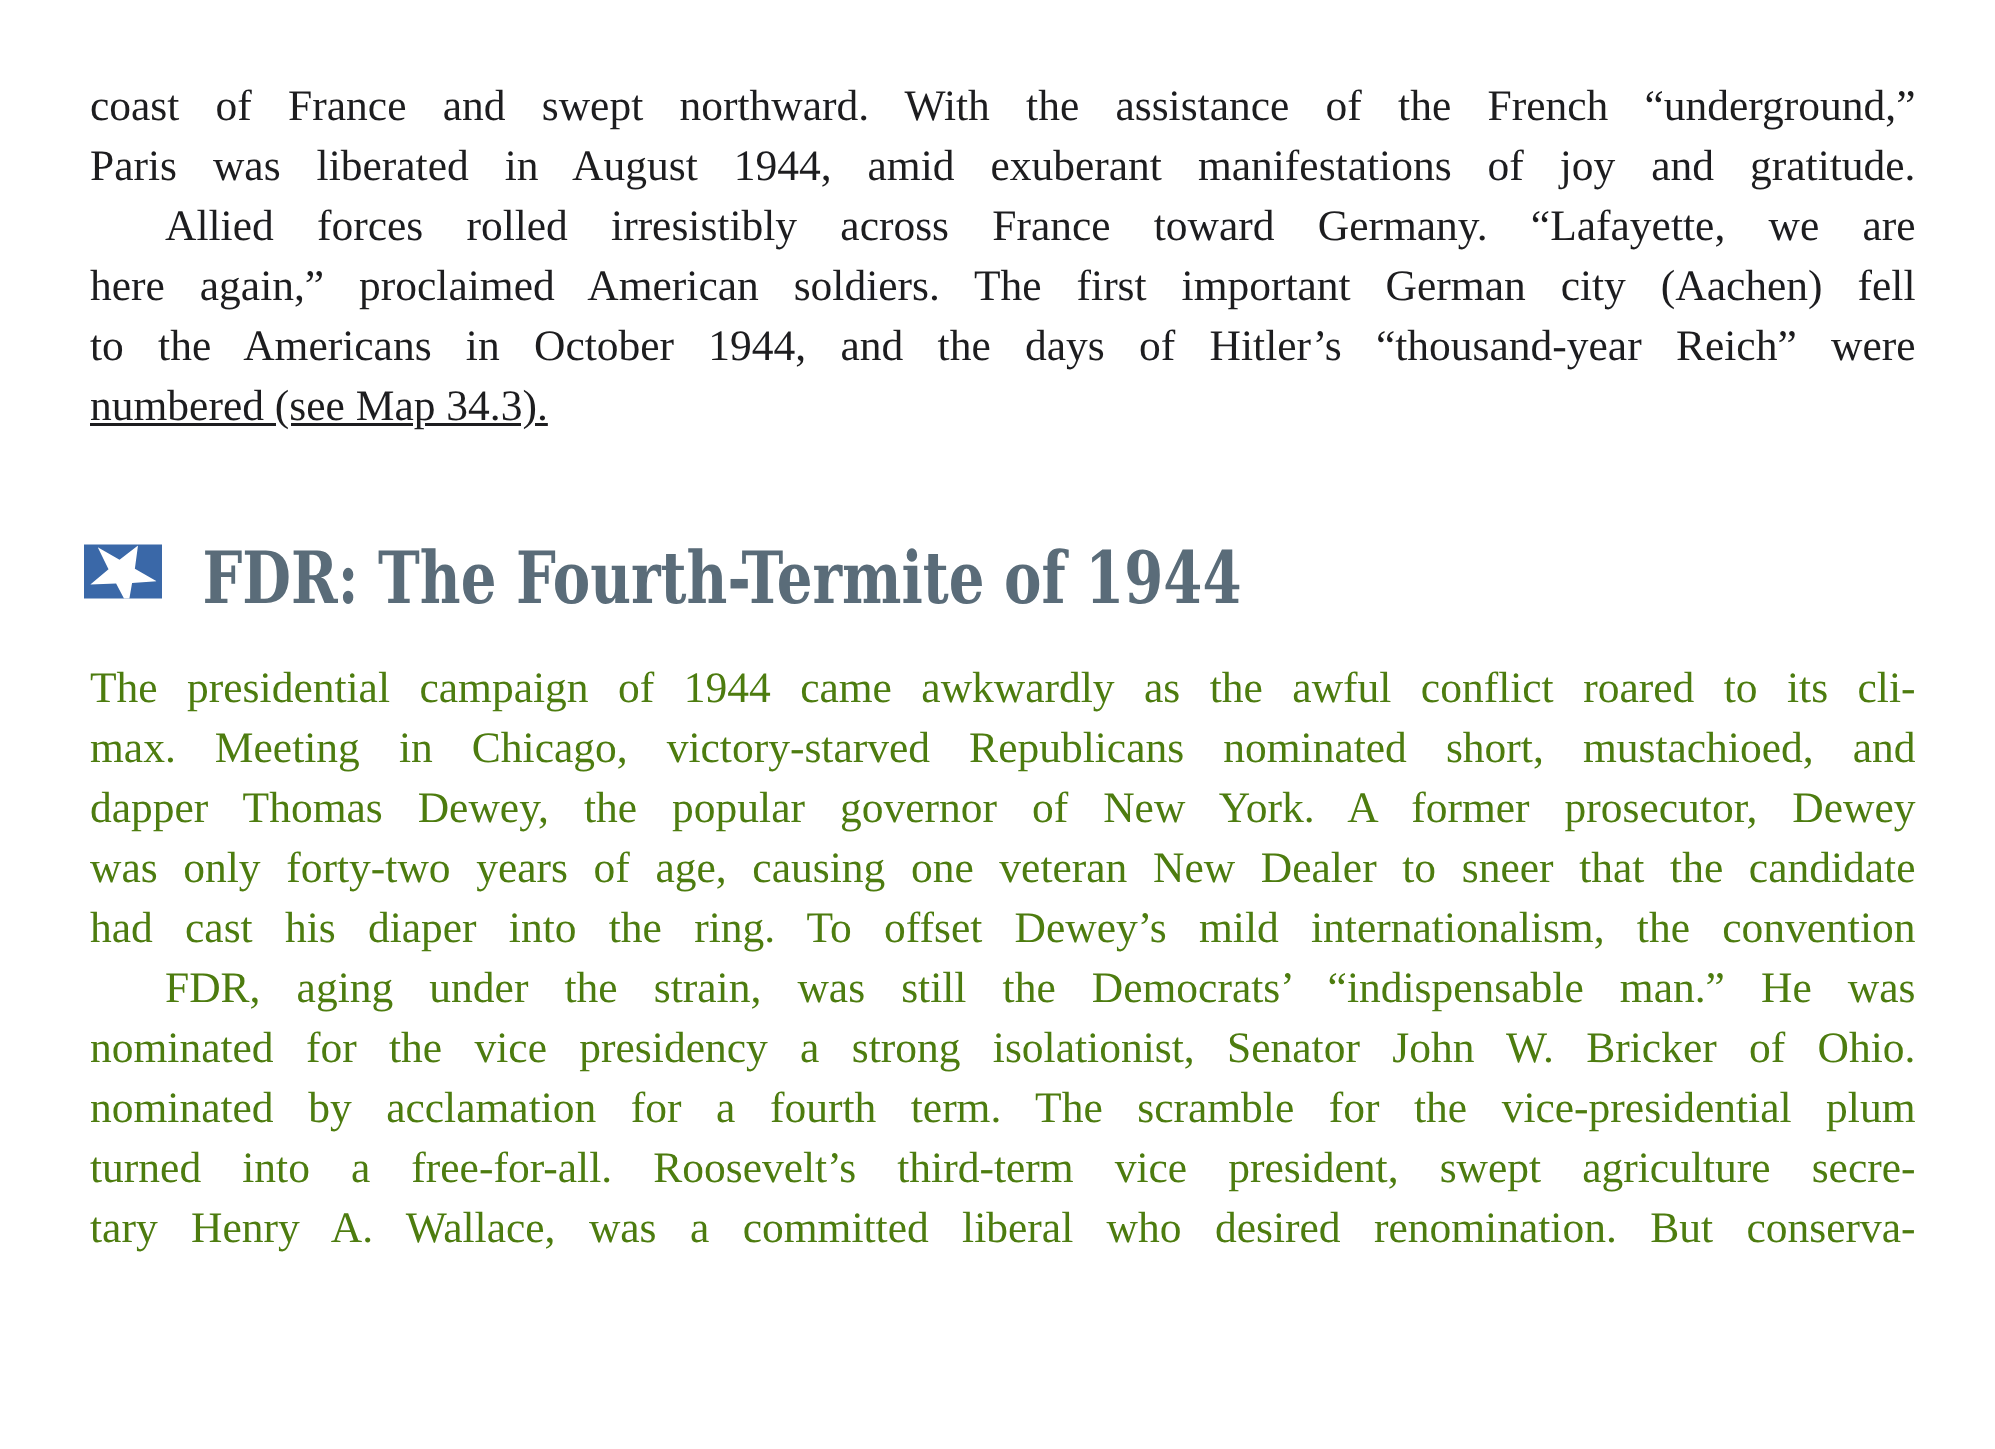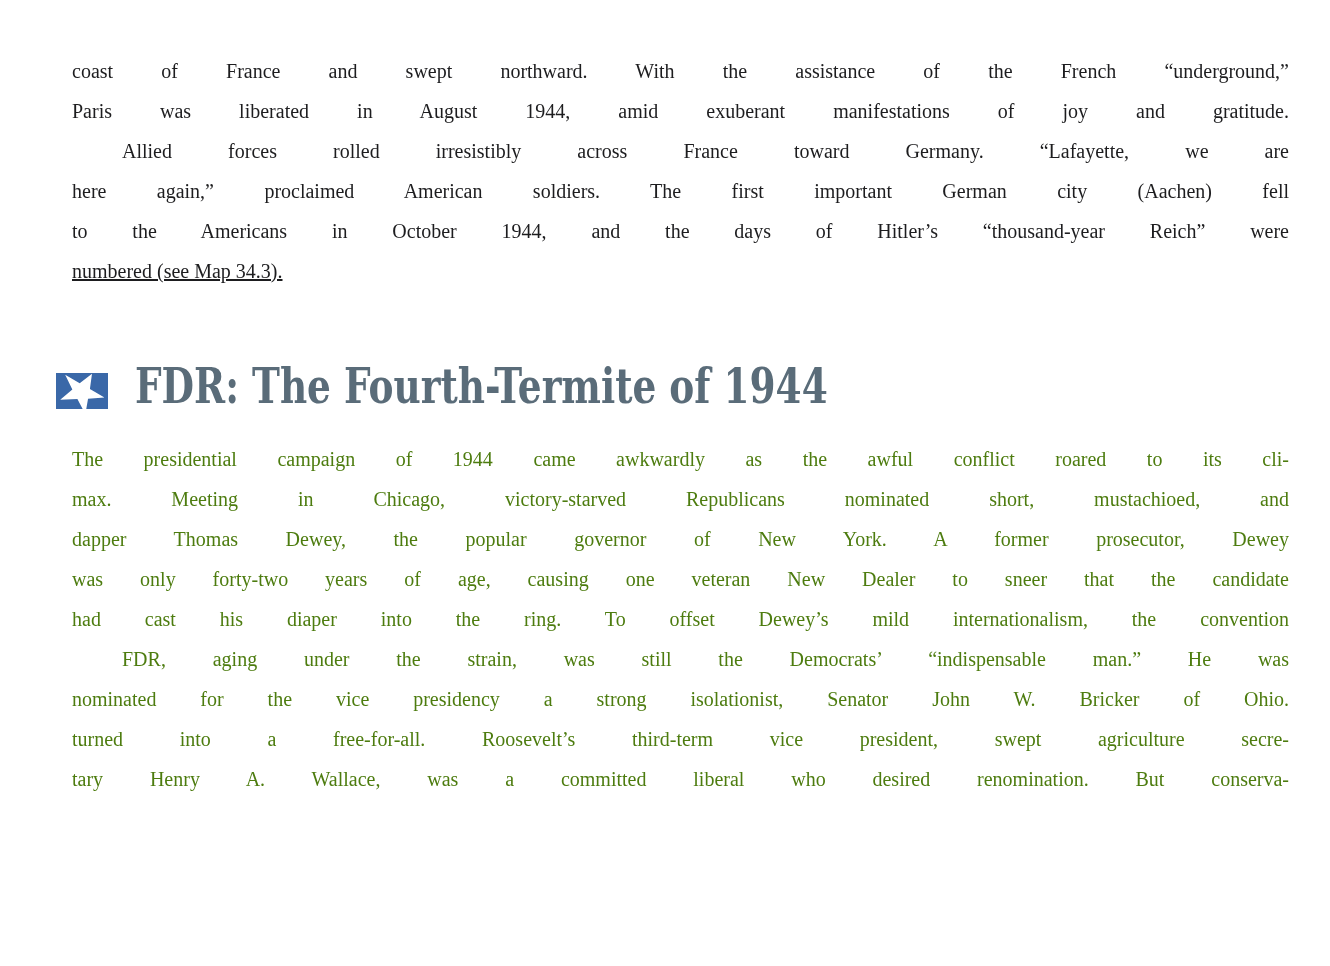--- a/index.html
+++ b/index.html
@@ -6,44 +6,44 @@
   .page {
     position: relative;
     width: 1330px;
     height: 966px;
     background: #ffffff;
     overflow: hidden;
     font-family: "Liberation Serif", serif;
   }
   .text-block {
     position: absolute;
-    left: 72px;
+    left: 60px;
     width: 1217px;
-    font-size: 20px;
+    font-size: 29px;
     line-height: 40px;
     color: #1d1d1f;
     letter-spacing: 0px;
   }
   .text-block.top  { top: 51px; }
   .text-block.body { top: 439px; }
   .line {
     text-align: justify;
     text-align-last: justify;
     white-space: normal;
   }
   .line.nojust { text-align-last: left; text-decoration: underline; }
   .line.indent { text-indent: 50px; }
 
   .section-head {
     position: absolute;
     left: 56px;
     top: 363px;
     height: 46px;
     display: flex;
-    align-items: flex-end;
+    align-items: flex-start;
   }
   .star-box {
     width: 52px;
     height: 36px;
     background: #3a68a8;
     overflow: hidden;
     display: flex;
     align-items: center;
     justify-content: center;
     flex: 0 0 auto;
@@ -89,17 +89,18 @@
   </div>
 
   <div class="text-block body" style="color: #4d7c0f;">
       <div class="line">The presidential campaign of 1944 came awkwardly as the awful conflict roared to its cli-</div>
       <div class="line">max. Meeting in Chicago, victory-starved Republicans nominated short, mustachioed, and</div>
       <div class="line">dapper Thomas Dewey, the popular governor of New York. A former prosecutor, Dewey</div>
       <div class="line">was only forty-two years of age, causing one veteran New Dealer to sneer that the candidate</div>
       <div class="line">had cast his diaper into the ring. To offset Dewey’s mild internationalism, the convention</div>
       <div class="line indent">FDR, aging under the strain, was still the Democrats’ “indispensable man.” He was</div>
       <div class="line">nominated for the vice presidency a strong isolationist, Senator John W. Bricker of Ohio.</div>
+      <div class="line">nominated by acclamation for a fourth term. The scramble for the vice-presidential plum</div>
       <div class="line">turned into a free-for-all. Roosevelt’s third-term vice president, swept agriculture secre-</div>
       <div class="line">tary Henry A. Wallace, was a committed liberal who desired renomination. But conserva-</div>
     </div>
 
 </div>
 
 </body></html>

